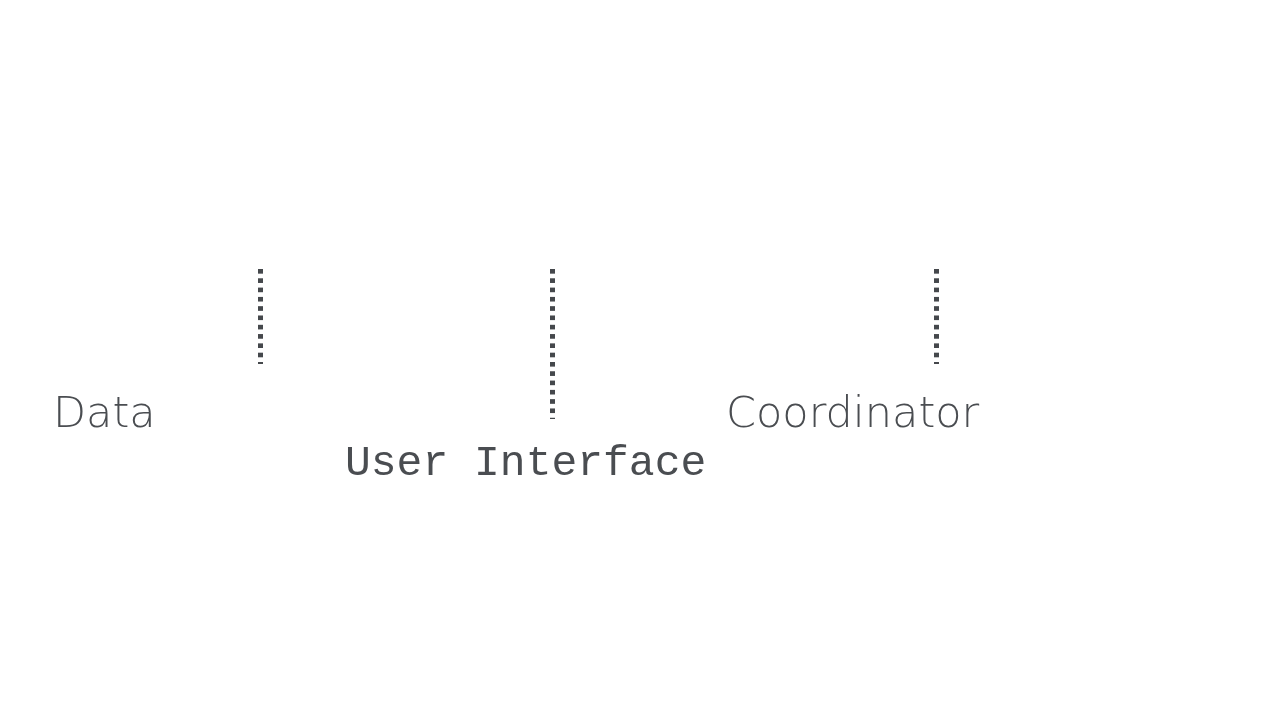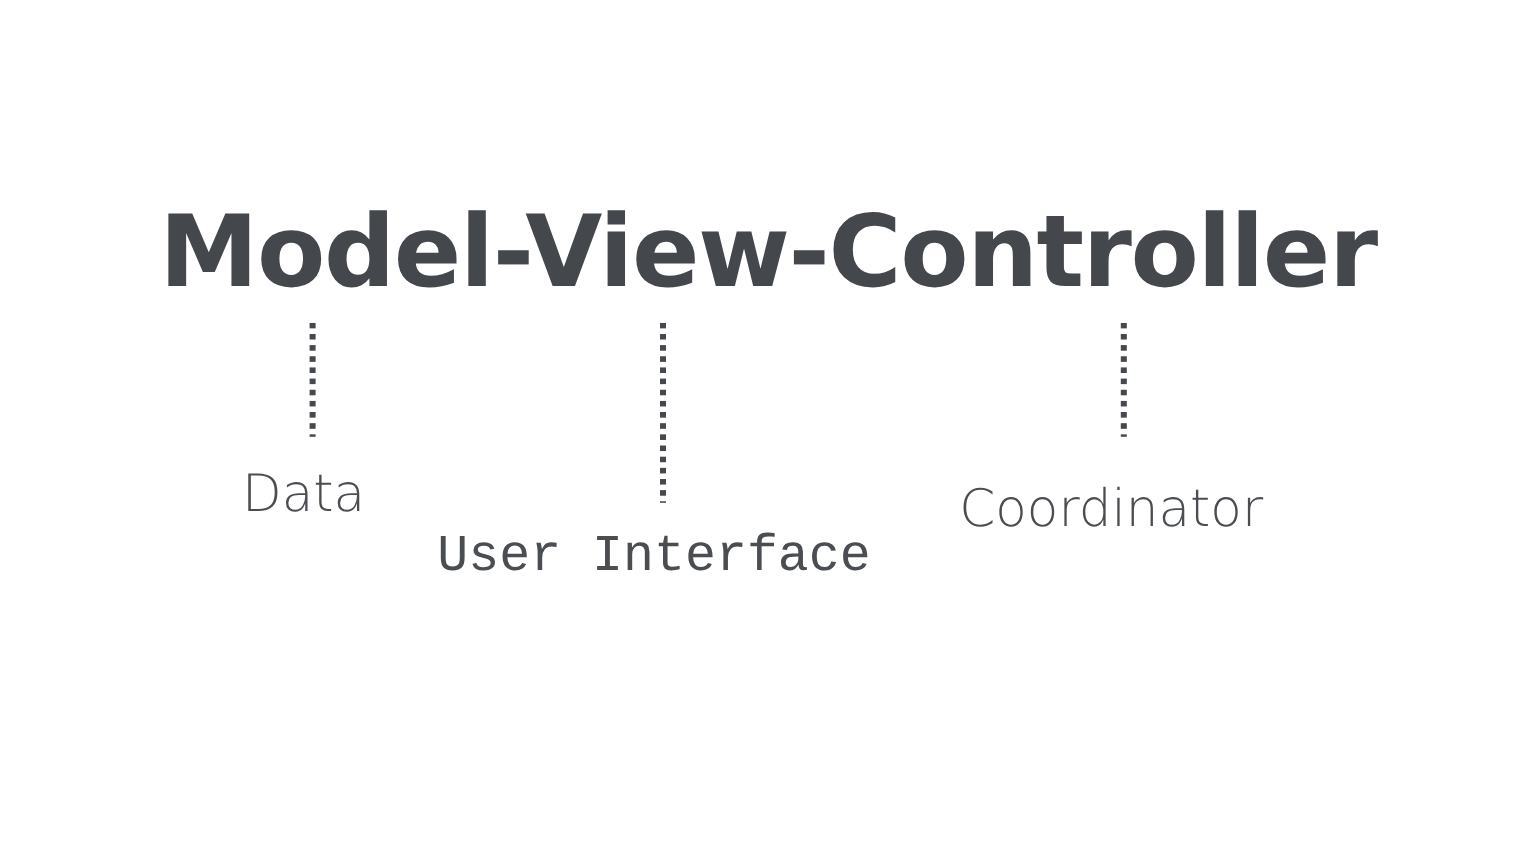--- a/index.html
+++ b/index.html
@@ -56,46 +56,44 @@
 
   
   .leaf-label {
     position: absolute;
     font-family: "DejaVu Sans", sans-serif;
     font-weight: 300;
     font-size: 43px;
     line-height: 52px;
     color: #4a4d51;
     white-space: nowrap;
-    text-align: center;
+    text-align: left;
   }
   #label-data {
     left: 53px;
     top: 386px;
     width: 400px;
   }
   #label-user-interface {
     left: 345px;
     top: 438px;
     width: 400px;
     font-family: Liberation Mono, monospace;
   }
   #label-coordinator {
     left: 726px;
     top: 386px;
     width: 400px;
-    margin-top: 12px;
   }
 </style>
 </head>
 <body>
 
 <div id="slide">
 
-  <div id="title">Model-View-Controller</div>
 
   <div class="connector" id="connector-model"></div>
 
   <div class="connector" id="connector-view"></div>
 
   <div class="connector" id="connector-controller"></div>
 
   <div class="leaf-label" id="label-data">Data</div>
 
   <div class="leaf-label" id="label-user-interface">User Interface</div>

